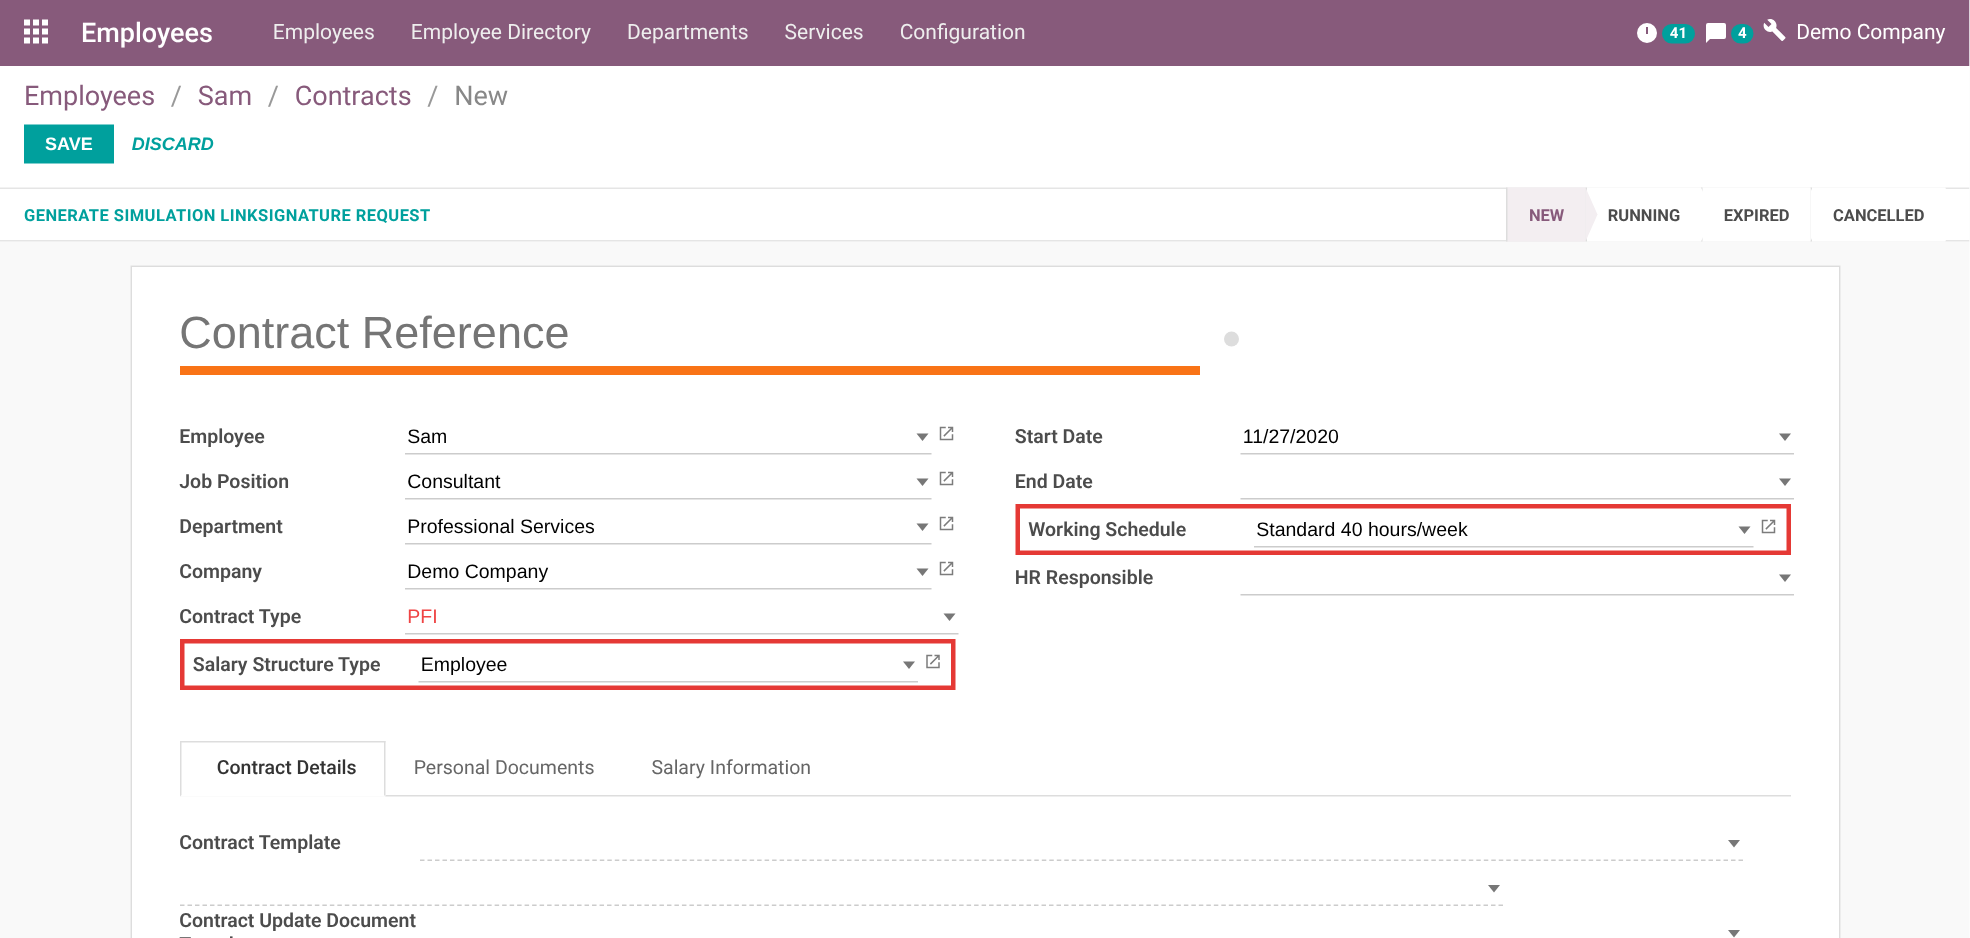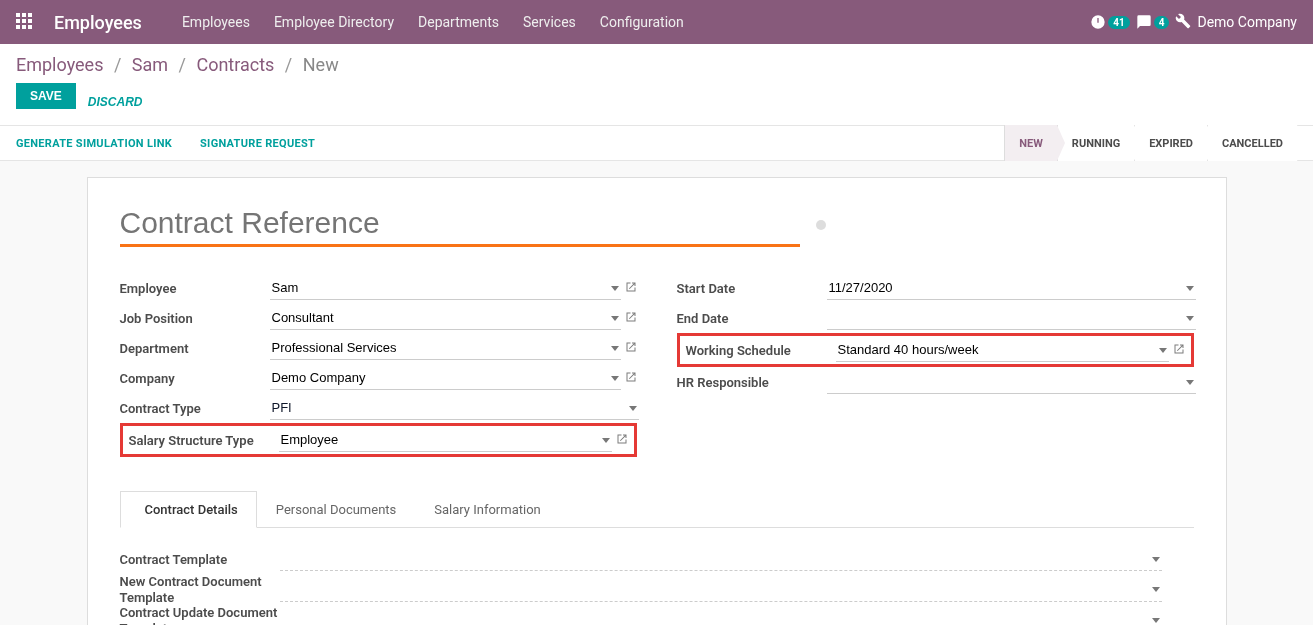--- a/index.html
+++ b/index.html
@@ -12,34 +12,34 @@
 .topmenu a { color: #eee; text-decoration: none; font-size: 14px; }
 .topbar-right { margin-left: auto; display: flex; align-items: center; gap: 6px; font-size: 14px; }
 .badge-wrap { position: relative; display: inline-flex; align-items: center; }
 .badge { background: #00a09d; color: #fff; font-size: 10px; padding: 1px 5px; border-radius: 8px; margin-left: 2px; font-weight: bold; }
 .icon-btn svg { width: 16px; height: 16px; fill: #fff; }
 .breadcrumb-bar { background: #fff; padding: 10px 16px 4px; }
 .breadcrumb { font-size: 18px; color: #875a7b; }
 .breadcrumb a { color: #875a7b; text-decoration: none; }
 .breadcrumb .sep { color: #999; margin: 0 6px; }
 .breadcrumb .current { color: #888; }
-.action-row { display: flex; align-items: flex-end; gap: 12px; padding: 8px 16px 12px; background: #fff; }
+.action-row { display: flex; align-items: center; gap: 12px; padding: 8px 16px 12px; background: #fff; }
 .btn-save { background: #00a09d; color: #fff; border: none; padding: 6px 14px; font-size: 12px; font-weight: bold; cursor: pointer; }
 .btn-discard { background: none; border: none; color: #00a09d; font-size: 12px; font-weight: bold; cursor: pointer; font-style: italic; }
 .toolbar { background: #fff; border-top: 1px solid #e5e5e5; border-bottom: 1px solid #e5e5e5; display: flex; align-items: center; padding: 0 16px; height: 36px; }
-.toolbar-left { display: flex; gap: 28px; }
+.toolbar-left { display: flex; }
 .toolbar-left a { color: #00a09d; font-size: 11px; font-weight: bold; text-decoration: none; letter-spacing: 0.3px; }
 .status-bar { margin-left: auto; display: flex; }
 .status-step { padding: 0 14px; height: 36px; display: flex; align-items: center; font-size: 11px; font-weight: bold; color: #4c4c4c; position: relative; background: #fff; border-left: 1px solid #ddd; }
 .status-step.active { color: #875a7b; background: #f3eef1; }
 .status-step::after { content: ""; position: absolute; right: -8px; top: 0; width: 0; height: 0; border-top: 18px solid transparent; border-bottom: 18px solid transparent; border-left: 8px solid #fff; z-index: 2; }
 .status-step.active::after { border-left-color: #f3eef1; }
 .form-sheet { max-width: 1140px; margin: 16px auto 0; background: #fff; border: 1px solid #ddd; padding: 24px 32px 8px; }
 .title-row { display: flex; align-items: center; }
-.title-input { font-size: 30px; color: #aaa; border: none; border-bottom: 3px solid #f97316; width: 680px; padding: 4px 0; outline: none; }
+.title-input { font-size: 30px; color: #aaa; border: none; border-bottom: 6px solid #f97316; width: 680px; padding: 4px 0; outline: none; }
 .kanban-dot { width: 10px; height: 10px; border-radius: 50%; background: #ddd; margin-left: 16px; }
 .form-cols { display: flex; gap: 40px; margin-top: 26px; }
 .col { flex: 1; }
 .field-row { display: flex; align-items: center; min-height: 30px; }
 .field-label { width: 150px; font-weight: 600; font-size: 13px; color: #4c4c4c; }
 .field-input-wrap { flex: 1; display: flex; align-items: center; gap: 6px; }
 .field-input { flex: 1; border: none; border-bottom: 1px solid #ccc; padding: 4px 2px; font-size: 13px; background: transparent; outline: none; }
 .caret { width: 0; height: 0; border-left: 4px solid transparent; border-right: 4px solid transparent; border-top: 5px solid #777; margin-left: -16px; pointer-events: none; }
 .ext-icon svg { width: 12px; height: 12px; fill: #7c7c7c; }
 .highlight-red { border: 3px solid #e53935; padding: 2px 6px; }
@@ -168,21 +168,21 @@
           <input class="field-input" value="Demo Company" style="">
             <span class="caret"></span>
           <span class="ext-icon"><svg viewBox="0 0 24 24">
                 <path d="M14 3v2h3.6l-9.8 9.8 1.4 1.4L19 6.4V10h2V3h-7zM5 5h6V3H3v18h18v-8h-2v6H5V5z"></path>
               </svg></span>
         </div>
       </div>
       <div class="field-row">
         <div class="field-label">Contract Type</div>
         <div class="field-input-wrap">
-          <input class="field-input" style="color: #0f172a;" value="PFI">
+          <input class="field-input" style="color: #ef4444;" value="PFI">
             <span class="caret"></span>
         </div>
       </div>
       <div class="field-row highlight-red">
         <div class="field-label">Salary Structure Type</div>
         <div class="field-input-wrap">
           <input class="field-input" value="Employee" style="">
             <span class="caret"></span>
           <span class="ext-icon"><svg viewBox="0 0 24 24">
                 <path d="M14 3v2h3.6l-9.8 9.8 1.4 1.4L19 6.4V10h2V3h-7zM5 5h6V3H3v18h18v-8h-2v6H5V5z"></path>
@@ -234,21 +234,20 @@
 
   <div class="tab-content">
     <div class="field-row">
       <div class="field-label">Contract Template</div>
       <div class="field-input-wrap" style="max-width:880px">
         <input class="field-input" value="" style="">
           <span class="caret"></span>
       </div>
     </div>
     <div class="field-row">
-      <div class="field-label" style="line-height:1.2">New Contract Document Template</div>
       <div class="field-input-wrap" style="max-width:880px">
         <input class="field-input" value="" style="">
           <span class="caret"></span>
       </div>
     </div>
     <div class="field-row">
       <div class="field-label" style="line-height:1.2">Contract Update Document Template</div>
       <div class="field-input-wrap" style="max-width:880px">
         <input class="field-input" value="" style="">
           <span class="caret"></span>

